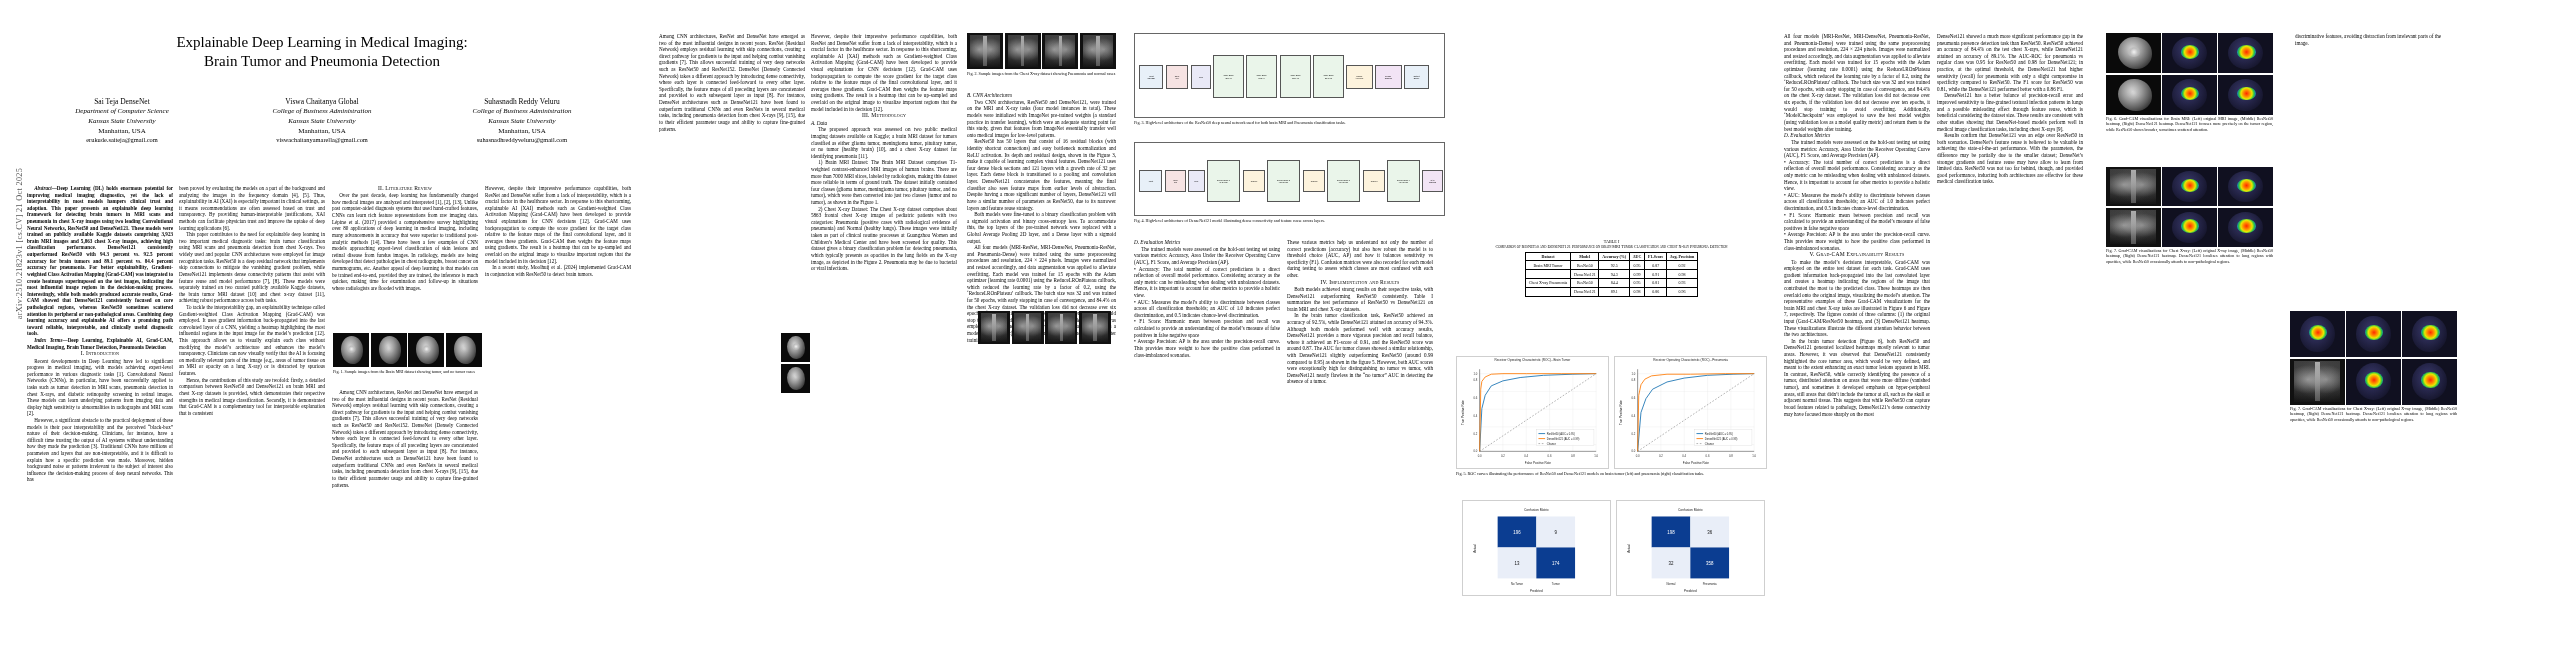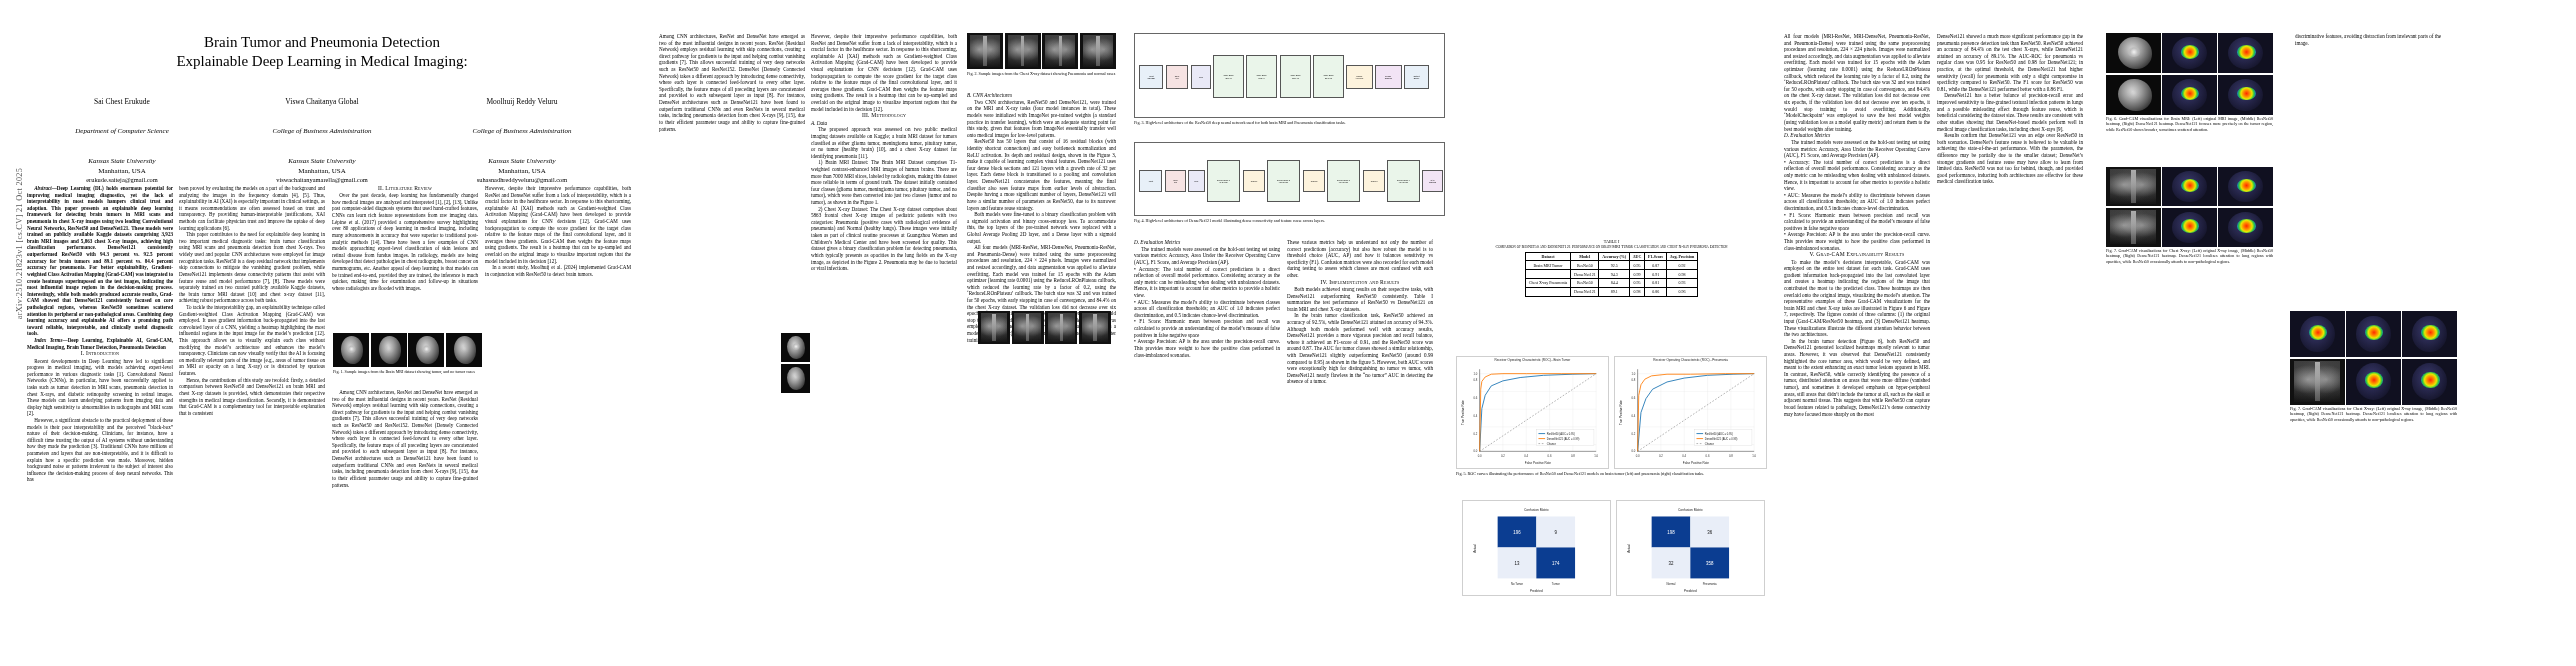--- a/index.html
+++ b/index.html
@@ -11,21 +11,21 @@
     position:absolute;left:-109px;top:239px;width:256px;
     transform:rotate(-90deg);transform-origin:center center;
     font-family:"Liberation Serif",serif;font-size:8.3px;color:#5a5a5a;
     letter-spacing:0.3px;text-align:center;white-space:nowrap;
   }
   .title{position:absolute;left:22px;top:33px;width:600px;text-align:center;
     font-size:15px;line-height:1.28;font-family:"Liberation Serif",serif;}
   .authors{position:absolute;left:22px;top:97px;width:600px;display:flex;}
   .author{flex:1;text-align:center;font-size:7px;line-height:1.38;}
   .author .nm{font-size:7.5px;}
-  .author .aff{font-style:italic;margin-top:20px;}
+  .author .aff{font-style:italic;}
   .author .em{font-size:6.4px;}
 
   .col{position:absolute;font-size:5.1px;line-height:1.30;text-align:justify;
        font-family:"Liberation Serif",serif;}
   .col p{margin:0 0 0 0;text-indent:7.2px;}
   .col p.noind{text-indent:0;}
   .abs{font-weight:bold;}
   .sechead{text-align:center;font-variant:small-caps;font-size:5.6px;margin:5px 0 2.8px 0;
            text-indent:0 !important;letter-spacing:0.2px;}
   .subhead{font-style:italic;font-size:5.2px;margin:2.8px 0 1.1px 0;text-indent:0 !important;}
@@ -78,41 +78,41 @@
        font-family:"Liberation Sans",sans-serif;overflow:hidden;}
 </style>
 </head>
 <body>
 
 <div class="page">
 
   <div class="arxiv-stamp">arXiv:2510.21823v1  [cs.CV]  21 Oct 2025</div>
 
   <div class="title">
+    <div>Explainable Deep Learning in Medical Imaging:</div>
     <div>Brain Tumor and Pneumonia Detection</div>
-    <div>Explainable Deep Learning in Medical Imaging:</div>
   </div>
 
   <div class="authors">
     <div class="author">
-      <div class="nm">Sai Chest Erukude</div>
+      <div class="nm">Sai Teja DenseNet</div>
       <div class="aff">Department of Computer Science</div>
       <div class="aff">Kansas State University</div>
       <div>Manhattan, USA</div>
       <div class="em">erukude.saiteja@gmail.com</div>
     </div>
     <div class="author">
       <div class="nm">Viswa Chaitanya Global</div>
       <div class="aff">College of Business Administration</div>
       <div class="aff">Kansas State University</div>
       <div>Manhattan, USA</div>
       <div class="em">viswachaitanyamarella@gmail.com</div>
     </div>
     <div class="author">
-      <div class="nm">Moolhuij Reddy Veluru</div>
+      <div class="nm">Suhasnadh Reddy Veluru</div>
       <div class="aff">College of Business Administration</div>
       <div class="aff">Kansas State University</div>
       <div>Manhattan, USA</div>
       <div class="em">suhasnadhreddyveluru@gmail.com</div>
     </div>
   </div>
 
   <div class="col" style="left:27px;top:185px;width:146px;">
     <p class="abs">
       <span class="ital">Abstract</span>—<span>Deep Learning (DL) holds enormous potential for improving medical imaging diagnostics, yet the lack of interpretability in most models hampers clinical trust and adoption. This paper presents an explainable deep learning framework for detecting brain tumors in MRI scans and pneumonia in chest X-ray images using two leading Convolutional Neural Networks, ResNet50 and DenseNet121. These models were trained on publicly available Kaggle datasets comprising 3,923 brain MRI images and 5,863 chest X-ray images, achieving high classification performance. DenseNet121 consistently outperformed ResNet50 with 94.3 percent vs. 92.5 percent accuracy for brain tumors and 89.1 percent vs. 84.4 percent accuracy for pneumonia. For better explainability, Gradient-weighted Class Activation Mapping (Grad-CAM) was integrated to create heatmaps superimposed on the test images, indicating the most influential image regions in the decision-making process. Interestingly, while both models produced accurate results, Grad-CAM showed that DenseNet121 consistently focused on core pathological regions, whereas ResNet50 sometimes scattered attention its peripheral or non-pathological areas. Combining deep learning accuracy and explainable AI offers a promising path toward reliable, interpretable, and clinically useful diagnostic tools.</span>

